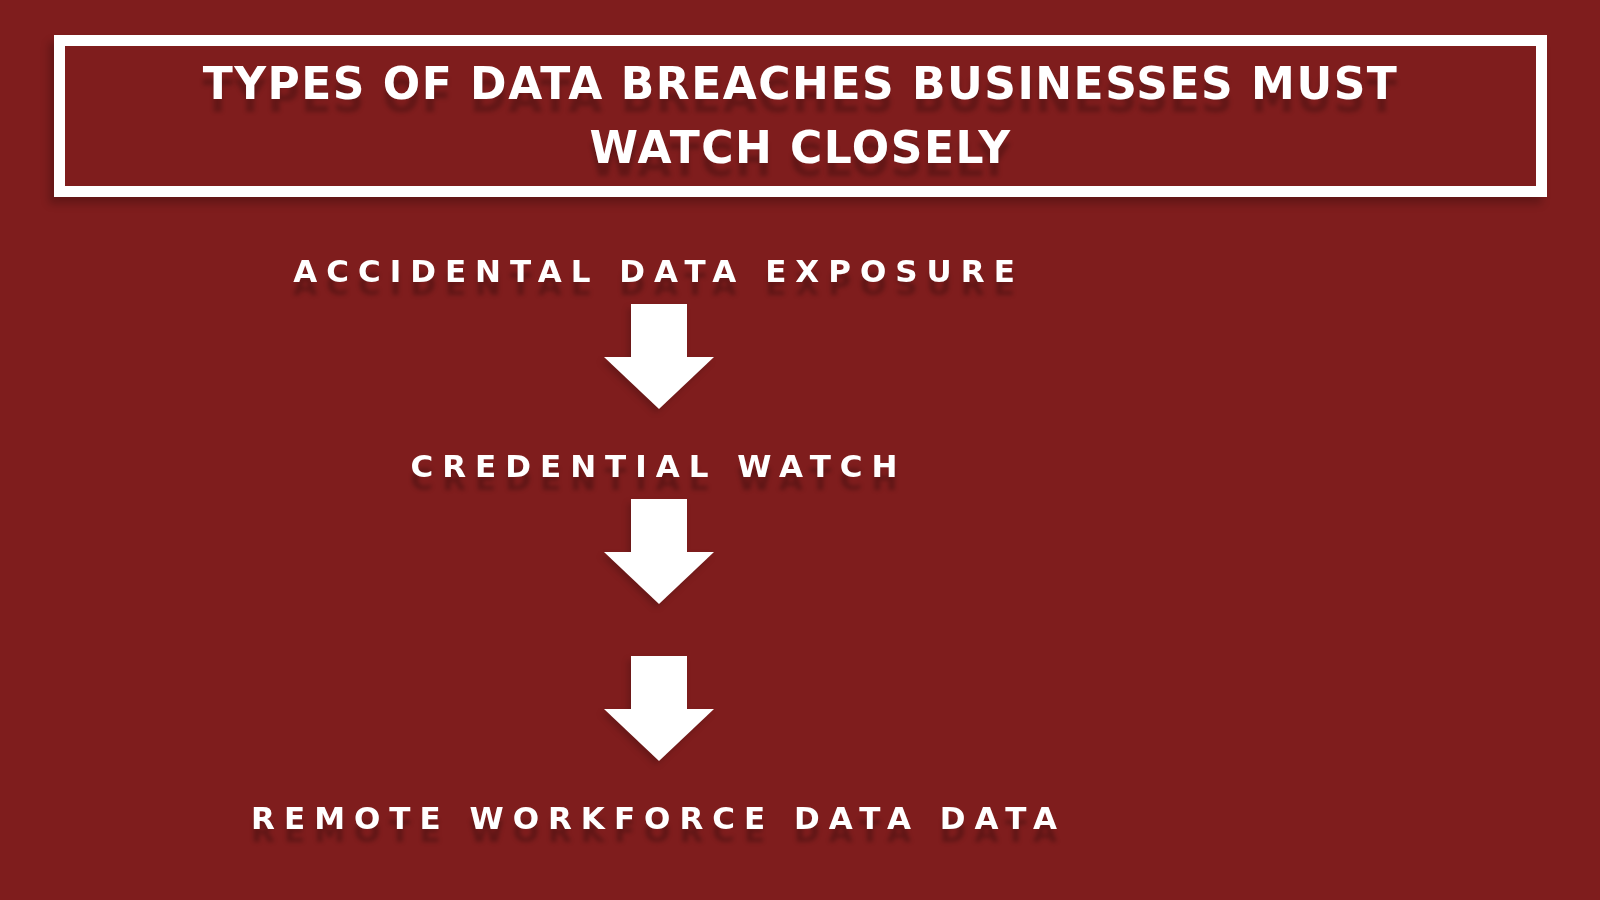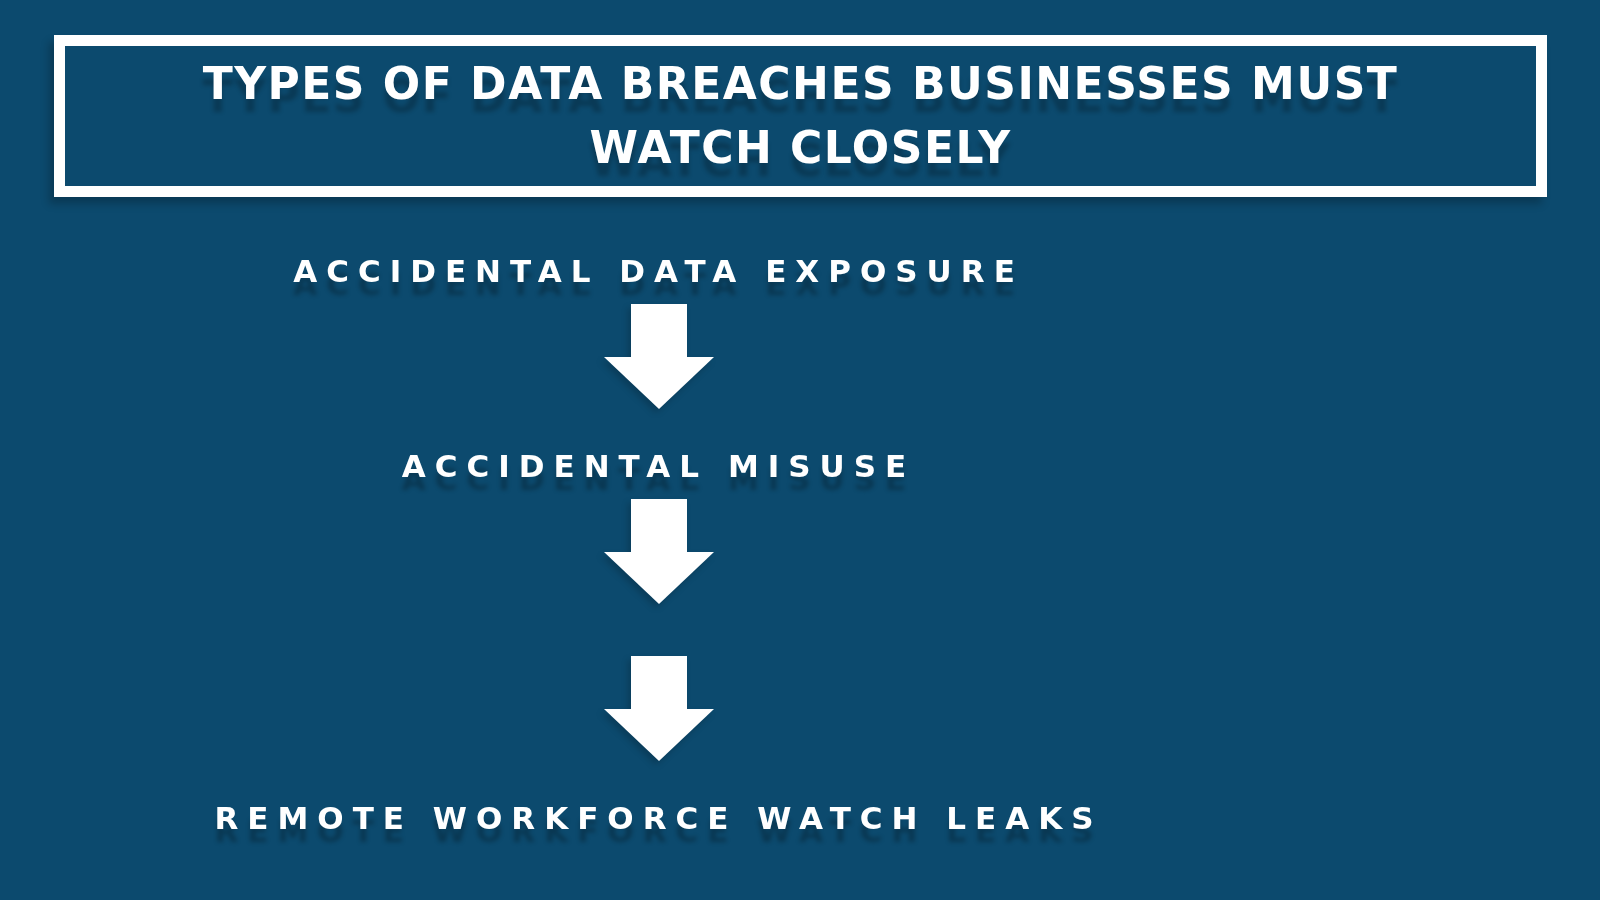--- a/index.html
+++ b/index.html
@@ -6,21 +6,21 @@
   html, body { width: 1600px; height: 900px; overflow: hidden; }
   body {
     background: #1e3354;
     font-family: "DejaVu Sans", "Liberation Sans", sans-serif;
     color: #ffffff;
   }
   .canvas {
     position: relative;
     width: 1600px;
     height: 900px;
-    background: #0c4a6e;
+    background: #7f1d1d;
   }
   .title-box {
     position: absolute;
     left: 54px;
     top: 35px;
     width: 1493px;
     height: 162px;
     border: 11px solid #ffffff;
     box-shadow: -5px 7px 8px rgba(0,0,0,0.22);
     display: flex;
@@ -74,29 +74,29 @@
 
   <div class="flow">
 
     <div class="flow-label">ACCIDENTAL DATA EXPOSURE</div>
 
     <svg class="down-arrow" viewBox="0 0 110 105">
       <rect x="27" y="0" width="56" height="56" fill="#ffffff"></rect>
       <polygon points="0,53 110,53 55,105" fill="#ffffff"></polygon>
     </svg>
 
-    <div class="flow-label">ACCIDENTAL MISUSE</div>
+    <div class="flow-label">CREDENTIAL WATCH</div>
 
     <svg class="down-arrow" viewBox="0 0 110 105">
       <rect x="27" y="0" width="56" height="56" fill="#ffffff"></rect>
       <polygon points="0,53 110,53 55,105" fill="#ffffff"></polygon>
     </svg>
 
 
     <svg class="down-arrow" viewBox="0 0 110 105">
       <rect x="27" y="0" width="56" height="56" fill="#ffffff"></rect>
       <polygon points="0,53 110,53 55,105" fill="#ffffff"></polygon>
     </svg>
 
-    <div class="flow-label">REMOTE WORKFORCE WATCH LEAKS</div>
+    <div class="flow-label">REMOTE WORKFORCE DATA DATA</div>
 
   </div>
 </div>
 
 </body></html>

